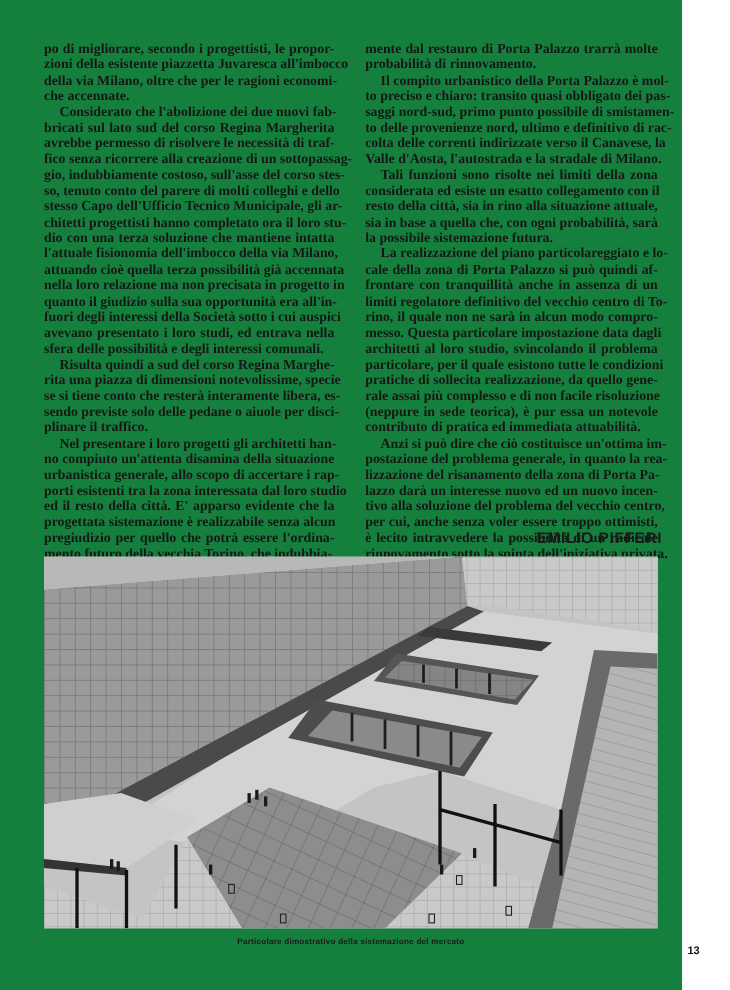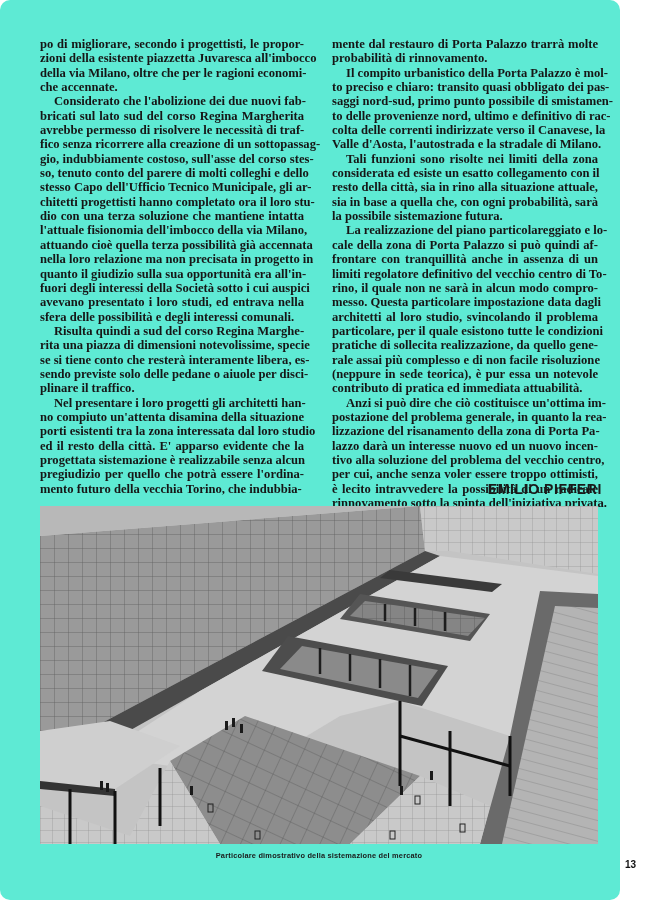--- a/index.html
+++ b/index.html
@@ -1,17 +1,17 @@
 <!DOCTYPE html>
 <html><head>
 <meta charset="utf-8">
 <style>
   html, body { margin: 0; padding: 0; background: #ffffff; }
   body { width: 664px; height: 900px; position: relative; overflow: hidden; }
-  .page { position: absolute; left: 0; top: 0; width: 620px; height: 900px; background: #5eead4; border-radius: 10px; }
+  .page { position: absolute; left: 0; top: 0; width: 620px; height: 900px; background: #15803d; }
   .col {
     position: absolute; top: 37px;
     font-family: "Liberation Serif", "DejaVu Serif", serif;
     font-weight: bold; font-size: 12.6px; line-height: 14.35px;
     color: #161616; text-align: justify; hyphens: manual;
   }
   .col-left { left: 40px; width: 264px; }
   .col-right { left: 332px; width: 266px; font-family: Liberation Serif, serif; }
   .col p { margin: 0; text-indent: 0; }
   .col p .ln { display: block; text-align: justify; text-align-last: justify; white-space: nowrap; overflow: visible; }
@@ -71,20 +71,21 @@
       <p>
         <span class="ln first">Risulta quindi a sud del corso Regina Marghe-</span>
         <span class="ln">rita una piazza di dimensioni notevolissime, specie</span>
         <span class="ln">se si tiene conto che resterà interamente libera, es-</span>
         <span class="ln">sendo previste solo delle pedane o aiuole per disci-</span>
         <span class="ln last">plinare il traffico.</span>
       </p>
       <p>
         <span class="ln first">Nel presentare i loro progetti gli architetti han-</span>
         <span class="ln">no compiuto un'attenta disamina della situazione</span>
+        <span class="ln">urbanistica generale, allo scopo di accertare i rap-</span>
         <span class="ln">porti esistenti tra la zona interessata dal loro studio</span>
         <span class="ln">ed il resto della città. E' apparso evidente che la</span>
         <span class="ln">progettata sistemazione è realizzabile senza alcun</span>
         <span class="ln">pregiudizio per quello che potrà essere l'ordina-</span>
         <span class="ln last">mento futuro della vecchia Torino, che indubbia-</span>
       </p>
     </div>
   <div class="col col-right" id="col-right">
       <p>
         <span class="ln">mente dal restauro di Porta Palazzo trarrà molte</span>

